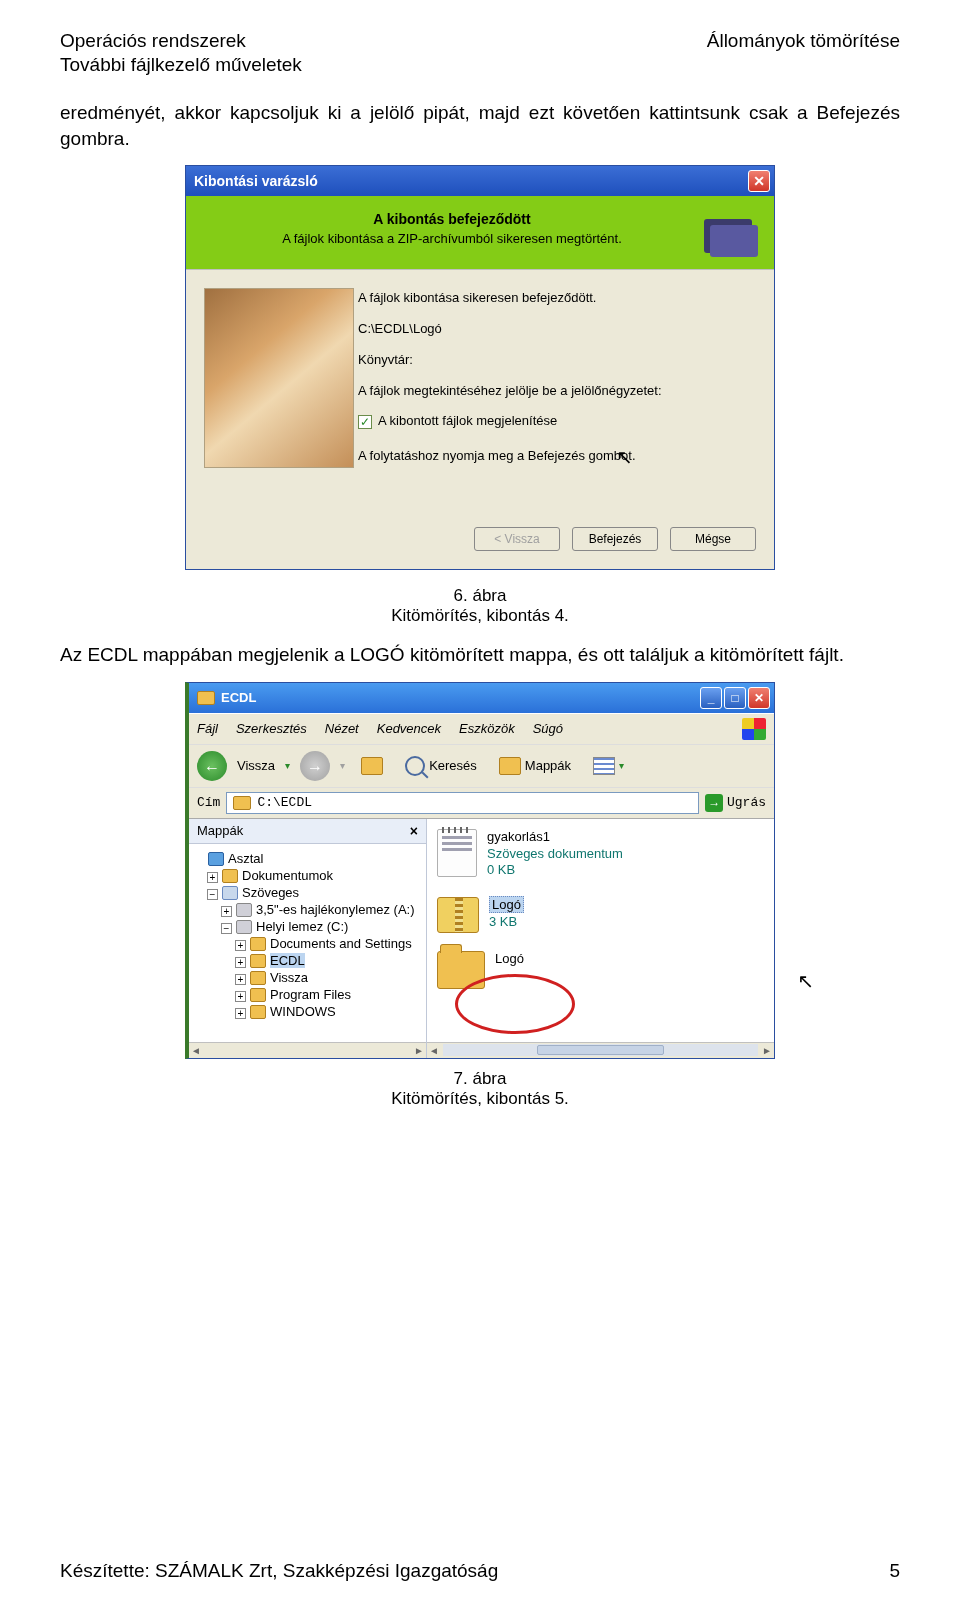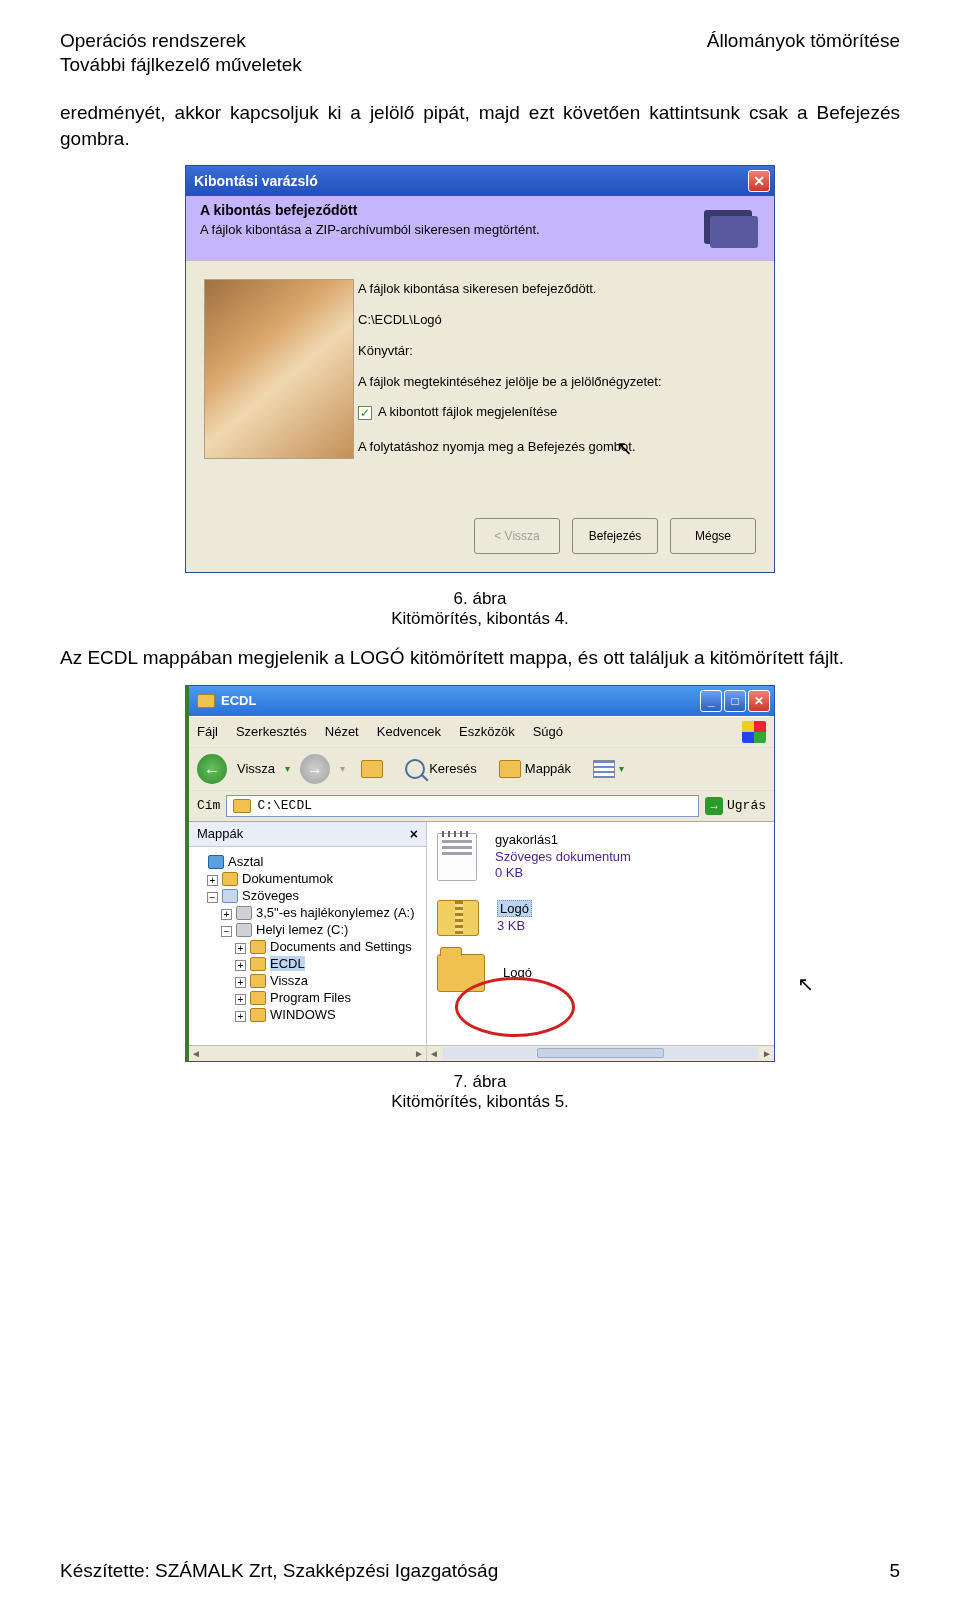--- a/index.html
+++ b/index.html
@@ -36,24 +36,25 @@
   .titlebar-text { color: #fff; font-size: 14px; font-weight: bold; }
   .close-btn {
     width: 22px; height: 22px;
     background: linear-gradient(#f08070, #d0362a);
     border: 1px solid #fff; border-radius: 3px;
     color: #fff; font-weight: bold;
     display: flex; align-items: center; justify-content: center;
     font-size: 14px;
   }
   .wiz-head {
-    background: #c4b5fd;
-    padding: 6px 14px 12px 14px;
+    background: #84cc16;
+    padding: 15px 14px 12px 14px;
     display: flex; justify-content: space-between; align-items: flex-start;
     border-bottom: 1px solid #c0c0c0;
+    text-align: center;
   }
   .wiz-head-left { flex: 1; }
   .wiz-head-title { font-weight: bold; font-size: 14px; margin-bottom: 4px; }
   .wiz-head-sub { font-size: 13px; }
   .folder-icon {
     width: 56px; height: 46px; position: relative;
   }
   .folder-back { position:absolute; left:0; top:8px; width:48px; height:34px; background:#3b3b6b; border-radius:3px; }
   .folder-front { position:absolute; left:6px; top:14px; width:48px; height:32px; background:#5959a0; border-radius:3px; }
   .wiz-body {
@@ -71,21 +72,21 @@
   .chk-row { display: flex; align-items: center; gap: 6px; margin: 6px 0 14px 0; }
   .chk {
     width: 14px; height: 14px; border: 1px solid #6a8c4a; background: #fff;
     color: #2a8a2a; font-size: 12px; line-height: 12px; text-align: center;
   }
   .wiz-buttons {
     display: flex; justify-content: flex-end; gap: 12px;
     padding: 0 18px 18px 0;
   }
   .wiz-btn {
-    width: 86px; height: 36px; font-size: 12px;
+    width: 86px; height: 24px; font-size: 12px;
     background: #ece9d8; border: 1px solid #888; border-radius: 3px;
     display: flex; align-items: center; justify-content: center;
   }
   .wiz-btn.disabled { color: #a0a0a0; }
   .cursor1 { position: relative; left: 430px; top: -58px; font-size: 20px; color:#000; }
 
   
   .explorer {
     width: 590px;
     margin: 0 auto 10px auto;
@@ -109,21 +110,21 @@
     width:22px; height:22px; border:1px solid #fff; border-radius:3px;
     display:flex; align-items:center; justify-content:center;
     color:#fff; font-size:12px; font-weight:bold;
   }
   .winbtn.min, .winbtn.max { background: linear-gradient(#6aa0f0,#2a60c0); }
   .winbtn.cls { background: linear-gradient(#f08070,#d0362a); }
   .menubar {
     display:flex; justify-content:space-between; align-items:center;
     background:#ece9d8; padding:4px 8px; border-top:1px solid #fff;
   }
-  .menu-items { display:flex; gap:18px; }
+  .menu-items { display:flex; gap:18px;font-style:italic; }
   .winlogo {
     width:24px; height:22px;
     background: conic-gradient(#e23 0 25%, #3a3 25% 50%, #24e 50% 75%, #ec2 75% 100%);
     border-radius:2px;
   }
   .toolbar {
     display:flex; align-items:center; gap:10px;
     padding:6px 8px; background:#ece9d8; border-top:1px solid #ddd;
   }
   .nav-circle {
@@ -176,30 +177,30 @@
   .ind3 { padding-left:42px; }
   .ticon { width:16px; height:14px; font-size:12px; text-align:center; }
   .fld { background:#f0c050; border:1px solid #b08020; border-radius:2px; }
   .drv { background:#d0d0d8; border:1px solid #888; border-radius:2px; }
   .pc  { background:#c8d8ec; border:1px solid #6a8ac0; border-radius:2px; }
   .desk{ background:#5aa0e0; border:1px solid #2a60a0; border-radius:2px; }
   .sel { background:#bcd5f0; }
   .sidebar-scroll { height:16px; background:#ece9d8; border-top:1px solid #c0c0c0;
     display:flex; justify-content:space-between; align-items:center; padding:0 2px; font-size:10px; color:#666;}
   .content { flex:1; position:relative; padding:10px; }
-  .file-item { display:flex; align-items:center; gap:18px; margin-bottom:18px; }
+  .file-item { display:flex; gap:10px; margin-bottom:18px; }
   .txt-icon {
     width:40px; height:48px; background:#fdfdfd; border:1px solid #b0b0b0; border-radius:2px;
     position:relative;
   }
   .txt-icon::before { content:""; position:absolute; top:6px; left:4px; right:4px; height:3px; background:#a0a0b0; box-shadow: 0 6px 0 #a0a0b0, 0 12px 0 #a0a0b0; }
   .txt-icon .spiral { position:absolute; top:-3px; left:4px; right:4px; height:6px;
     background: repeating-linear-gradient(90deg,#666 0 2px, transparent 2px 6px); }
   .file-meta { line-height:1.3; }
-  .file-meta .grey { color:#4c1d95; }
+  .file-meta .grey { color:#0f766e; }
   .zip-icon {
     width:42px; height:36px; background:#f0d060; border:1px solid #b08020; border-radius:3px;
     position:relative;
   }
   .zip-icon::after { content:""; position:absolute; left:17px; top:0; width:8px; height:100%;
     background: repeating-linear-gradient(#b08020 0 3px, #f0e090 3px 6px); }
   .zip-meta .sel-label { background:#bcd5f0; border:1px dotted #6a8ac0; padding:0 2px; }
   .folder-big {
     width:48px; height:38px; background:#f0c050; border:1px solid #b08020; border-radius:3px;
     position:relative;

